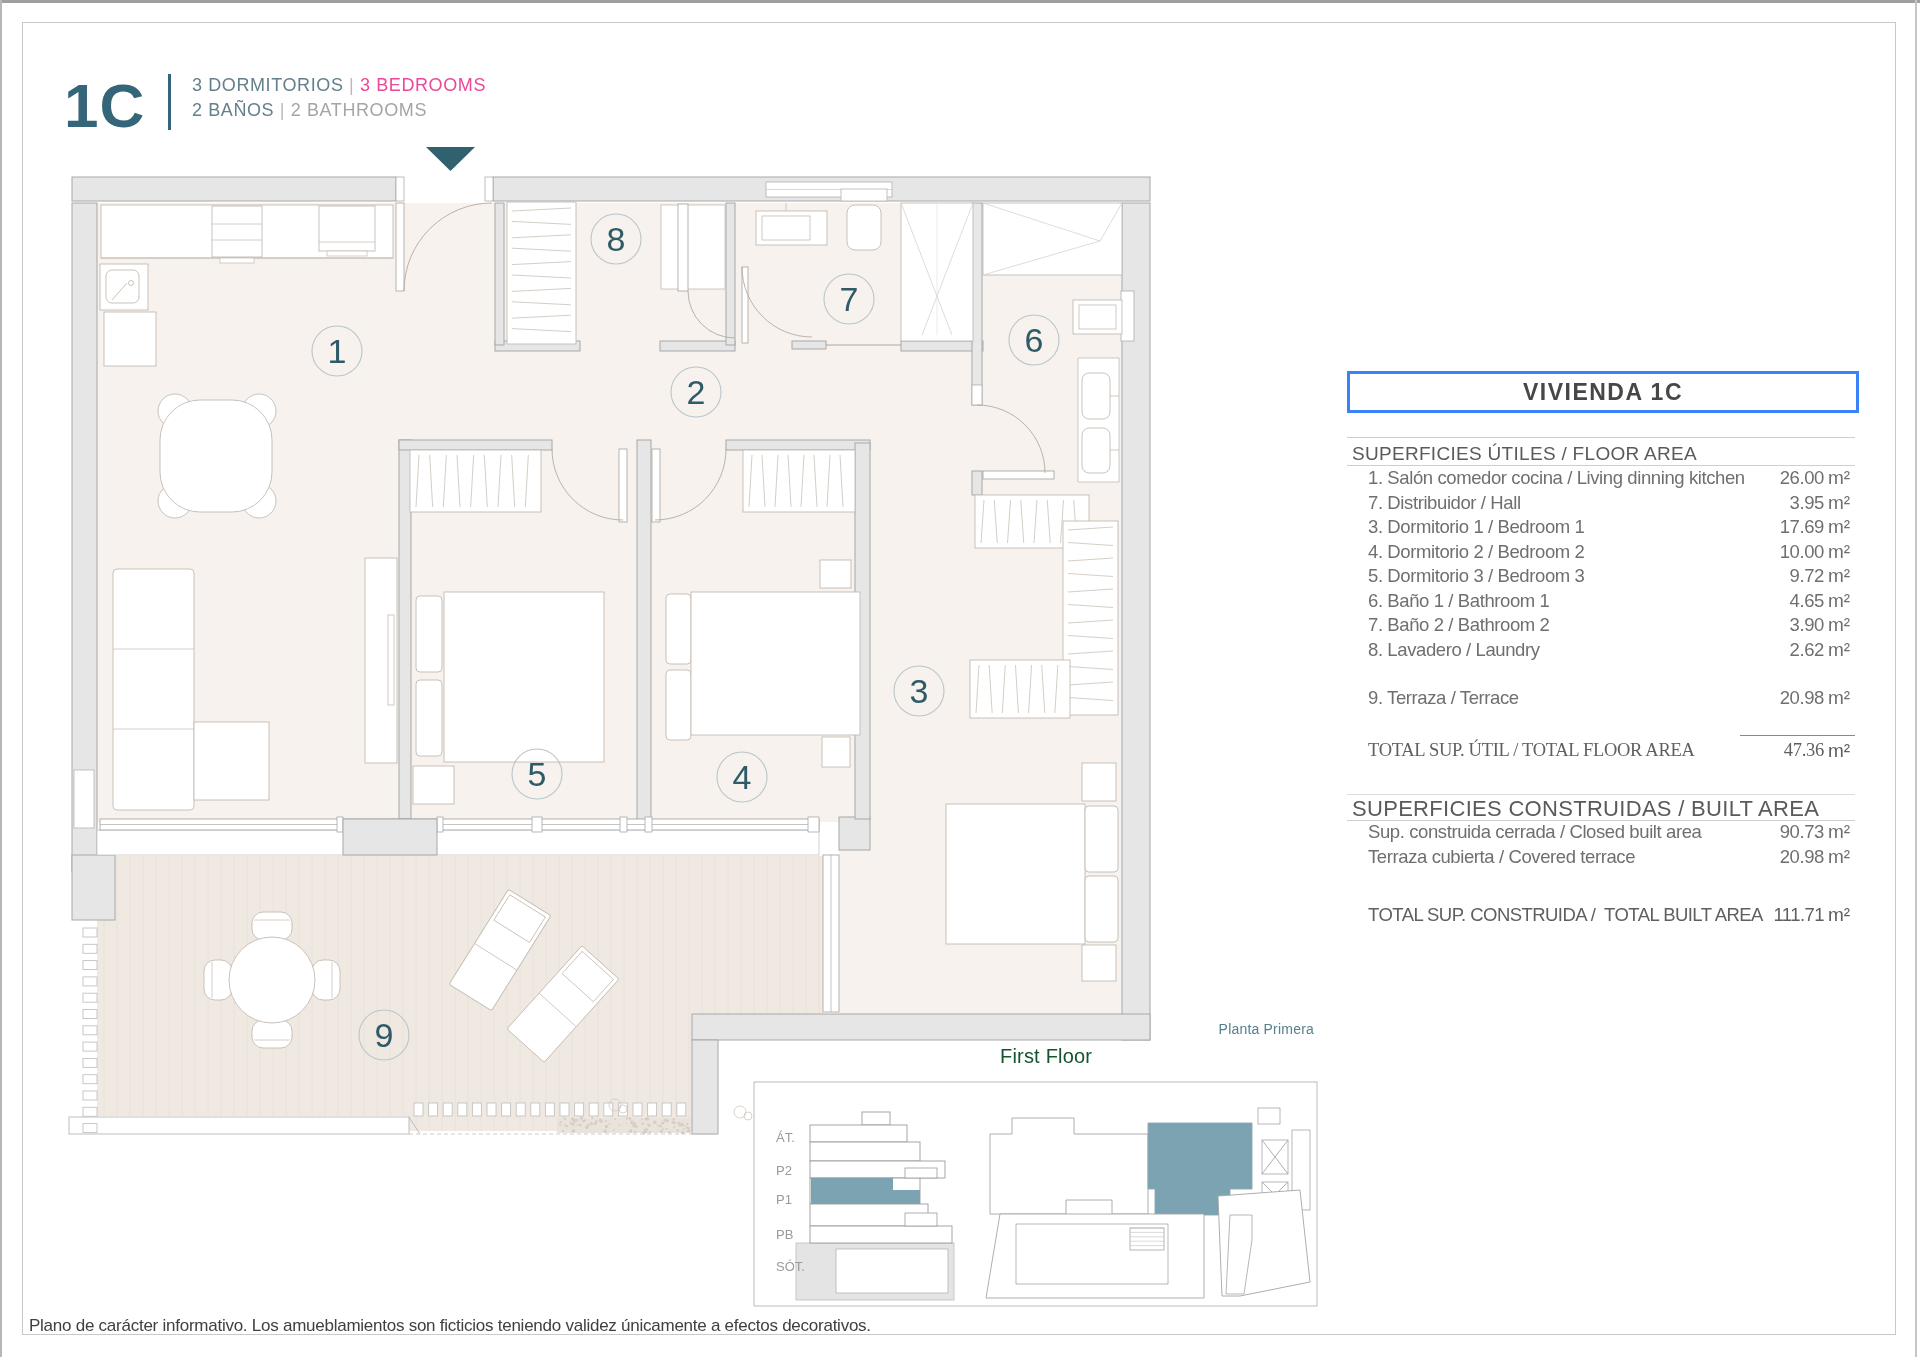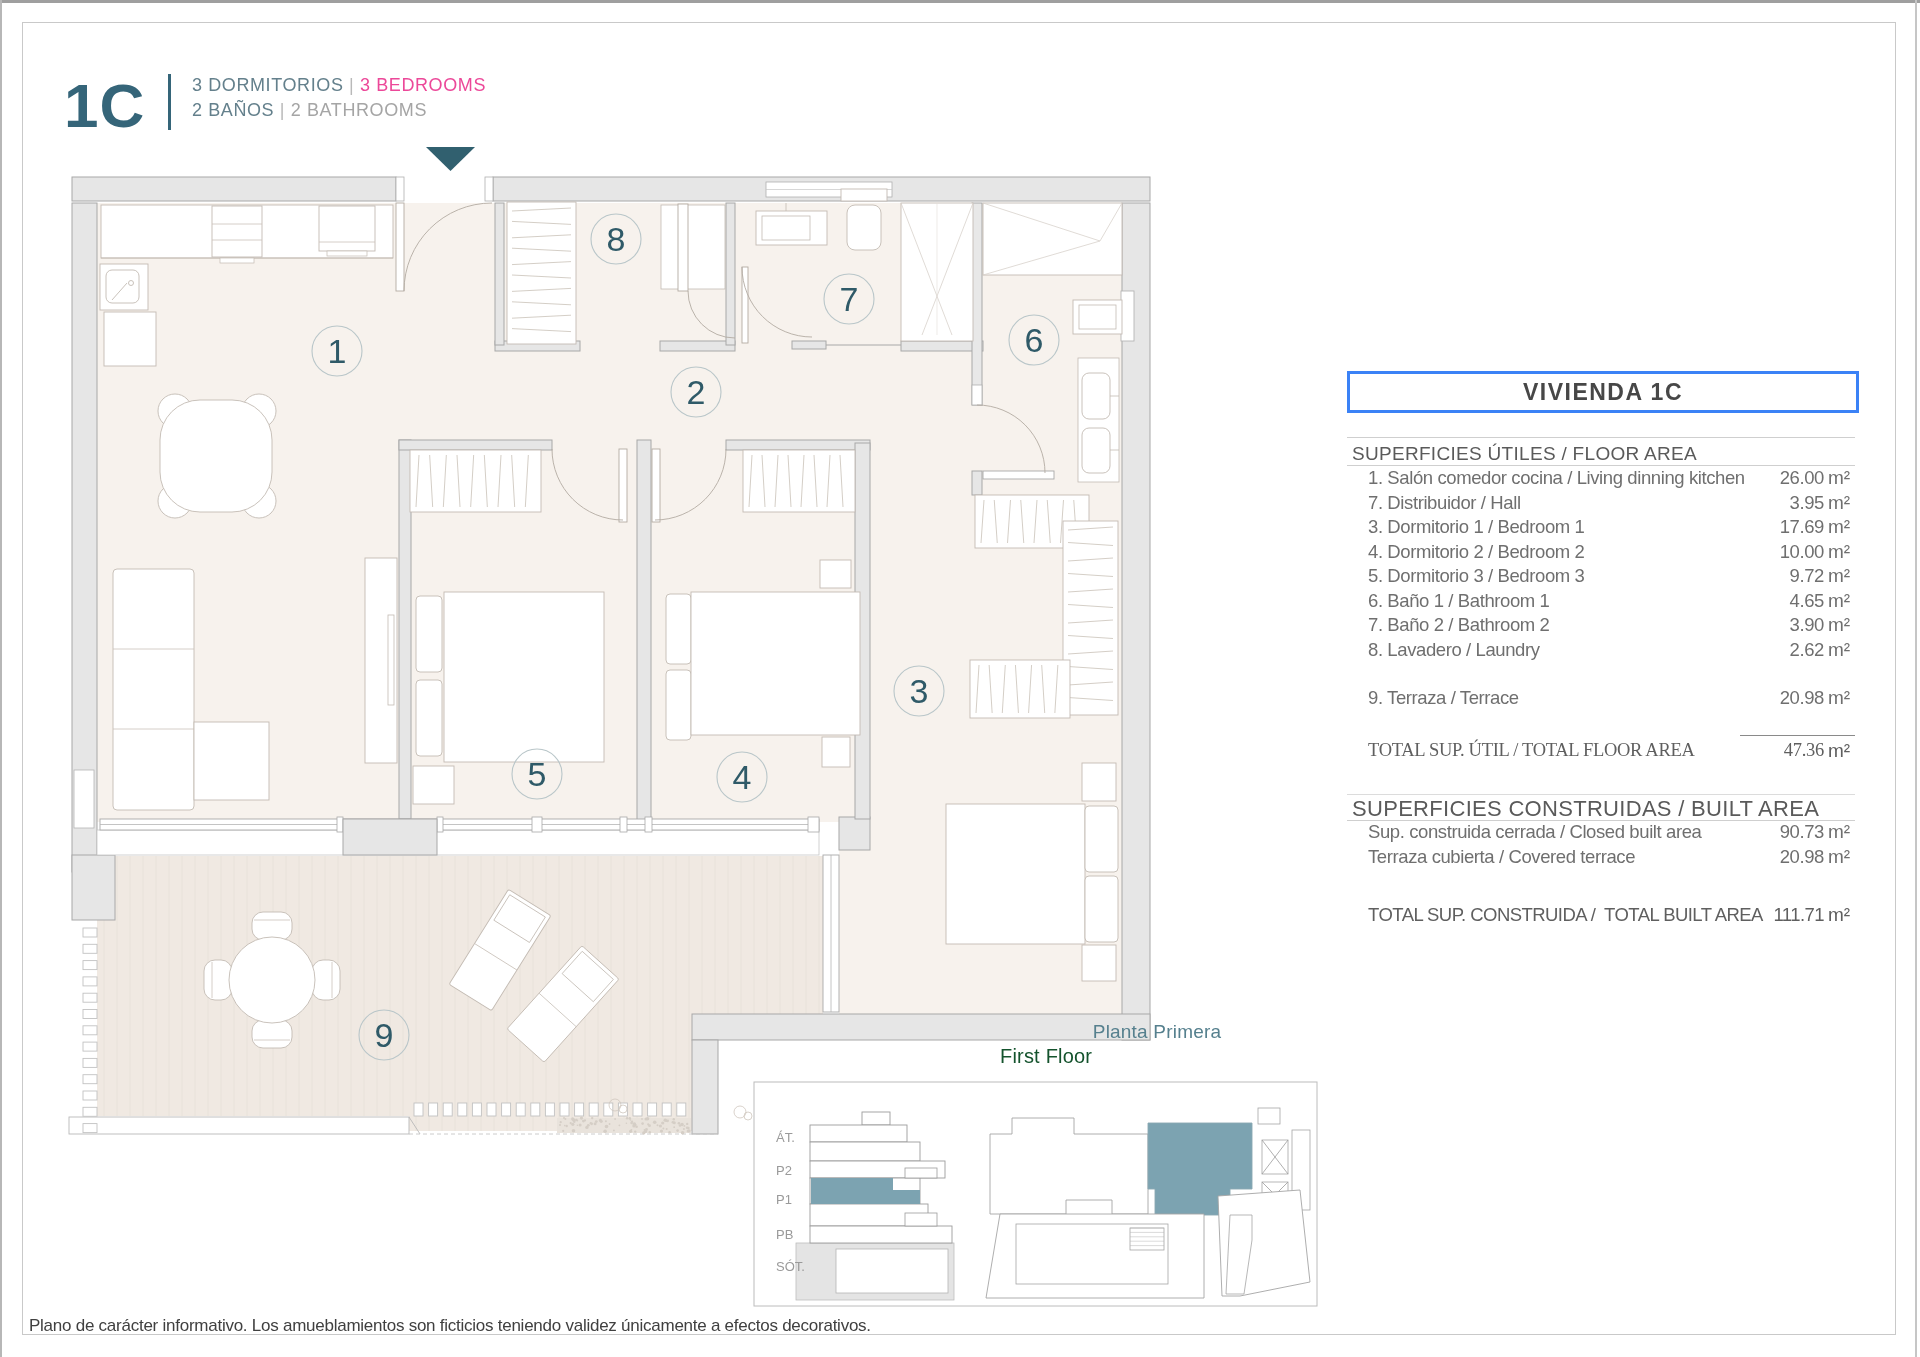--- a/index.html
+++ b/index.html
@@ -507,16 +507,16 @@
 <div class="tunit" style="top:846px">m²</div>
 <div class="hline" style="left:1740px;top:735px;width:115px;border-color:#8a8a8a;"></div>
 <div class="trow" style="top:740px;color:#5f5f5f;font-size:18.5px;letter-spacing:-0.3px;font-family:Liberation Serif, serif;"><span class="tname">TOTAL SUP. ÚTIL / TOTAL FLOOR AREA</span><span class="tval">47.36</span></div>
 <div class="tunit" style="top:740px;color:#5f5f5f;">m²</div>
 <div class="hline" style="left:1347px;top:794px;width:508px;border-color:#dcdcdc;"></div>
 <div class="abs" style="left:1352px;top:796px;font-size:22px;color:#5a5a5a;letter-spacing:0.3px;">SUPERFICIES CONSTRUIDAS / BUILT AREA</div>
 <div class="hline" style="left:1347px;top:820px;width:508px;"></div>
 <div class="trow" style="top:904px;color:#5f5f5f;font-size:18.5px;letter-spacing:-0.55px;"><span class="tname">TOTAL SUP. CONSTRUIDA /&nbsp; TOTAL BUILT AREA</span><span class="tval">111.71</span></div>
 <div class="tunit" style="top:904px;color:#5f5f5f;">m²</div>
 
-<div class="abs" style="left:1000px;top:1021px;width:314px;text-align:center;font-size:19px;color:#56808e;letter-spacing:0.2px;">Planta Primera</div>
+<div class="abs" style="left:1000px;top:1021px;width:314px;text-align:right;font-size:14px;color:#56808e;letter-spacing:0.2px;">Planta Primera</div>
 <div class="abs" style="left:1000px;top:1045px;width:313px;text-align:left;font-size:20px;color:#14532d;letter-spacing:0.2px;">First Floor</div>
 
 <div class="abs" style="left:29px;top:1316px;font-size:17px;letter-spacing:-0.25px;color:#404040;">Plano de carácter informativo. Los amueblamientos son ficticios teniendo validez únicamente a efectos decorativos.</div>
 
 </body></html>

